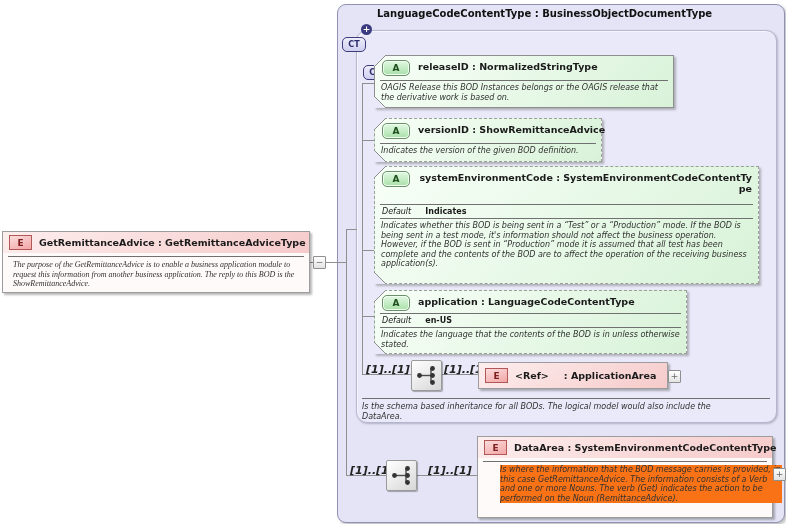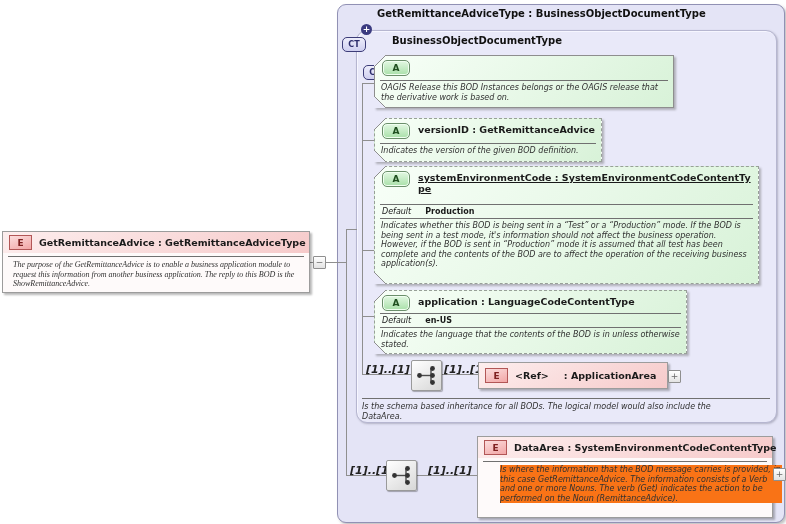--- a/index.html
+++ b/index.html
@@ -26,21 +26,21 @@
             background:linear-gradient(150deg,#fdeeee 0%,#f6caca 100%);}
   .ebox .hd .t{font-size:9.5px;font-weight:bold;white-space:nowrap;}
   .sep{position:absolute;left:5px;right:5px;height:1px;background:#707070;z-index:5;}
   .desc{position:absolute;font-size:8px;font-style:italic;color:#303030;line-height:1.2;z-index:5;}
   
   .attr{position:absolute;background:linear-gradient(135deg,#f8fff8 0%,#d8f2d8 100%);
         border:1px solid #8e8e8e;box-shadow:2px 2px 2px rgba(90,90,90,.4);z-index:4;}
   .attr.dashed{border:1px dashed #98a098;}
   .attr .hd{display:flex;align-items:flex-start;gap:8px;padding:4px 6px 2px 7px;}
   .attr .hd .t{font-size:9.5px;font-weight:bold;white-space:nowrap;padding-top:1px;}
-  .attr .hd .t.wrap{white-space:normal;word-break:break-all;text-align:left;flex:1;text-decoration:underline;}
+  .attr .hd .t.wrap{white-space:normal;word-break:break-all;text-align:right;flex:1;}
   .chamf{position:absolute;width:12px;height:12px;z-index:6;}
   .chamf.tl{left:-1px;top:-1px;
     background:linear-gradient(135deg,#e9e9f9 46%,#8e8e8e 46%,#8e8e8e 54%,rgba(0,0,0,0) 54%);}
   .chamf.bl{left:-1px;bottom:-1px;
     background:linear-gradient(45deg,#e9e9f9 46%,#8e8e8e 46%,#8e8e8e 54%,rgba(0,0,0,0) 54%);}
   .defrow{position:absolute;left:5px;right:5px;display:flex;gap:14px;align-items:center;
           border-top:1px solid #707070;border-bottom:1px solid #707070;
           padding:2px 0 2px 2px;z-index:5;}
   .defrow .dl{font-size:8px;font-style:italic;}
   .defrow .dv{font-size:8px;font-weight:bold;}
@@ -69,25 +69,24 @@
 </head>
 <body>
 
 <div id="stage">
 
   <div class="ct-outer"></div>
   <div style="position:absolute;left:342px;top:7px;z-index:3;display:flex;align-items:center;">
     <span class="ic-ct">CT</span>
       <span class="ic-plus-circle">+</span>
   </div>
-  <div class="ct-title" style="left:377px;top:8px;">GetRemittanceAdviceType : BusinessObjectDocumentType</div>
+  <div class="ct-title" style="left:377px;top:8px;">LanguageCodeContentType : BusinessObjectDocumentType</div>
 
   <div class="ct-inner"></div>
   <span class="ic-ct" style="position:absolute;left:363px;top:35px;z-index:3;">CT</span>
-  <div class="ct-title" style="left:392px;top:35px;">BusinessObjectDocumentType</div>
 
   <div class="hline" style="left:308px;top:262px;width:38px;"></div>
   <div class="togglebox" style="left:313px;top:256px;">−</div>
 
   <div class="vline" style="left:346px;top:229px;height:247px;"></div>
   <div class="hline" style="left:346px;top:229px;width:11px;"></div>
 
   <div class="vline" style="left:362px;top:83px;height:292px;"></div>
   <div class="hline" style="left:362px;top:83px;width:12px;"></div>
   <div class="hline" style="left:362px;top:140px;width:12px;"></div>
@@ -101,46 +100,47 @@
     </div>
     <div class="sep" style="top:24px;"></div>
     <div class="desc" style="left:10px;top:28px;width:296px;font-family:Liberation Serif, serif;">The purpose of the GetRemittanceAdvice is to enable a business application module to request this information from another business application.  The reply to this BOD is the ShowRemittanceAdvice.</div>
   </div>
 
   <div class="attr" style="left:374px;top:55px;width:298px;height:51px;">
     <div class="chamf tl"></div>
     <div class="chamf bl"></div>
     <div class="hd">
       <span class="ic-a">A</span>
+      <span class="t">releaseID : NormalizedStringType</span>
     </div>
     <div class="sep" style="top:24px;"></div>
     <div class="desc" style="left:6px;top:27px;width:288px;">OAGIS Release this BOD Instances belongs or the OAGIS release that the derivative work is based on.</div>
   </div>
 
   <div class="attr dashed" style="left:374px;top:118px;width:226px;height:42px;">
     <div class="chamf tl"></div>
     <div class="chamf bl"></div>
     <div class="hd">
       <span class="ic-a">A</span>
-      <span class="t">versionID : GetRemittanceAdvice</span>
+      <span class="t">versionID : ShowRemittanceAdvice</span>
     </div>
     <div class="sep" style="top:24px;"></div>
     <div class="desc" style="left:6px;top:27px;width:216px;">Indicates the version of the given BOD definition.</div>
   </div>
 
   <div class="attr dashed" style="left:374px;top:166px;width:383px;height:116px;">
     <div class="chamf tl"></div>
     <div class="chamf bl"></div>
     <div class="hd">
       <span class="ic-a">A</span>
       <span class="t wrap">systemEnvironmentCode : SystemEnvironmentCodeContentType</span>
     </div>
     <div class="defrow" style="top:37px;">
       <span class="dl">Default</span>
-      <span class="dv">Production</span>
+      <span class="dv">Indicates</span>
     </div>
     <div class="desc" style="left:6px;top:54px;width:371px;">Indicates whether this BOD is being sent in a “Test” or a “Production” mode. If the BOD is being sent in a test mode, it's information should not affect the business operation. However, if the BOD is sent in “Production” mode it is assumed that all test has been complete and the contents of the BOD are to affect the operation of the receiving business application(s).</div>
   </div>
 
   <div class="attr dashed" style="left:374px;top:290px;width:311px;height:62px;">
     <div class="chamf tl"></div>
     <div class="chamf bl"></div>
     <div class="hd">
       <span class="ic-a">A</span>
       <span class="t">application : LanguageCodeContentType</span>

